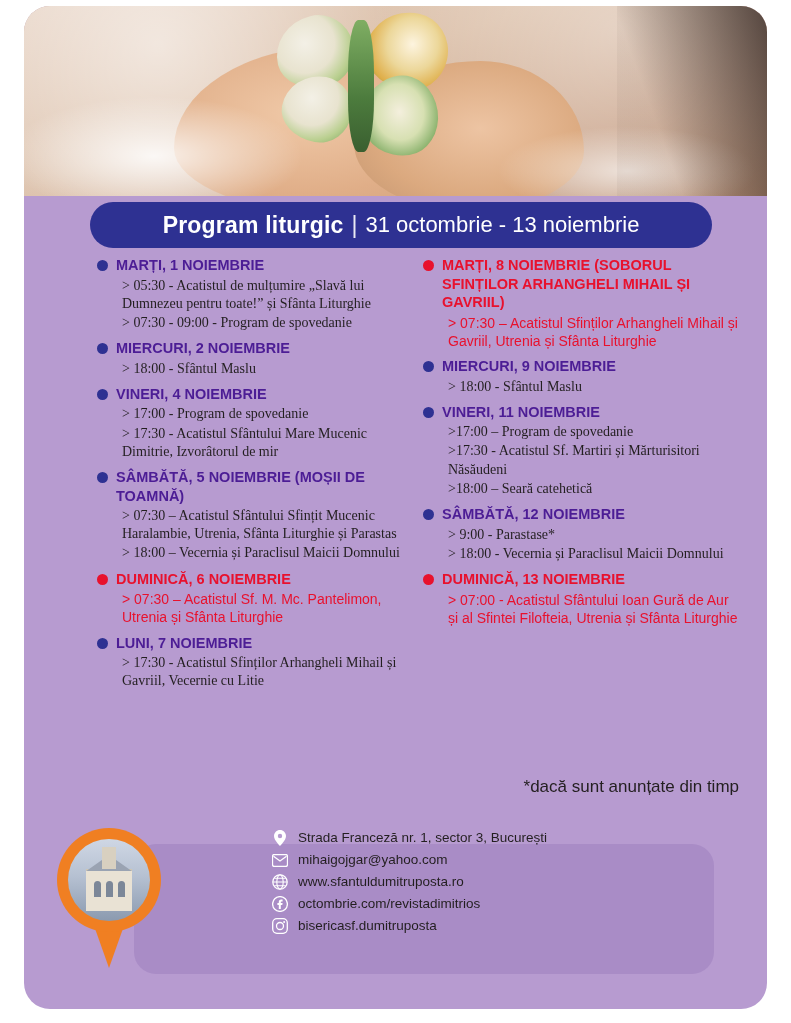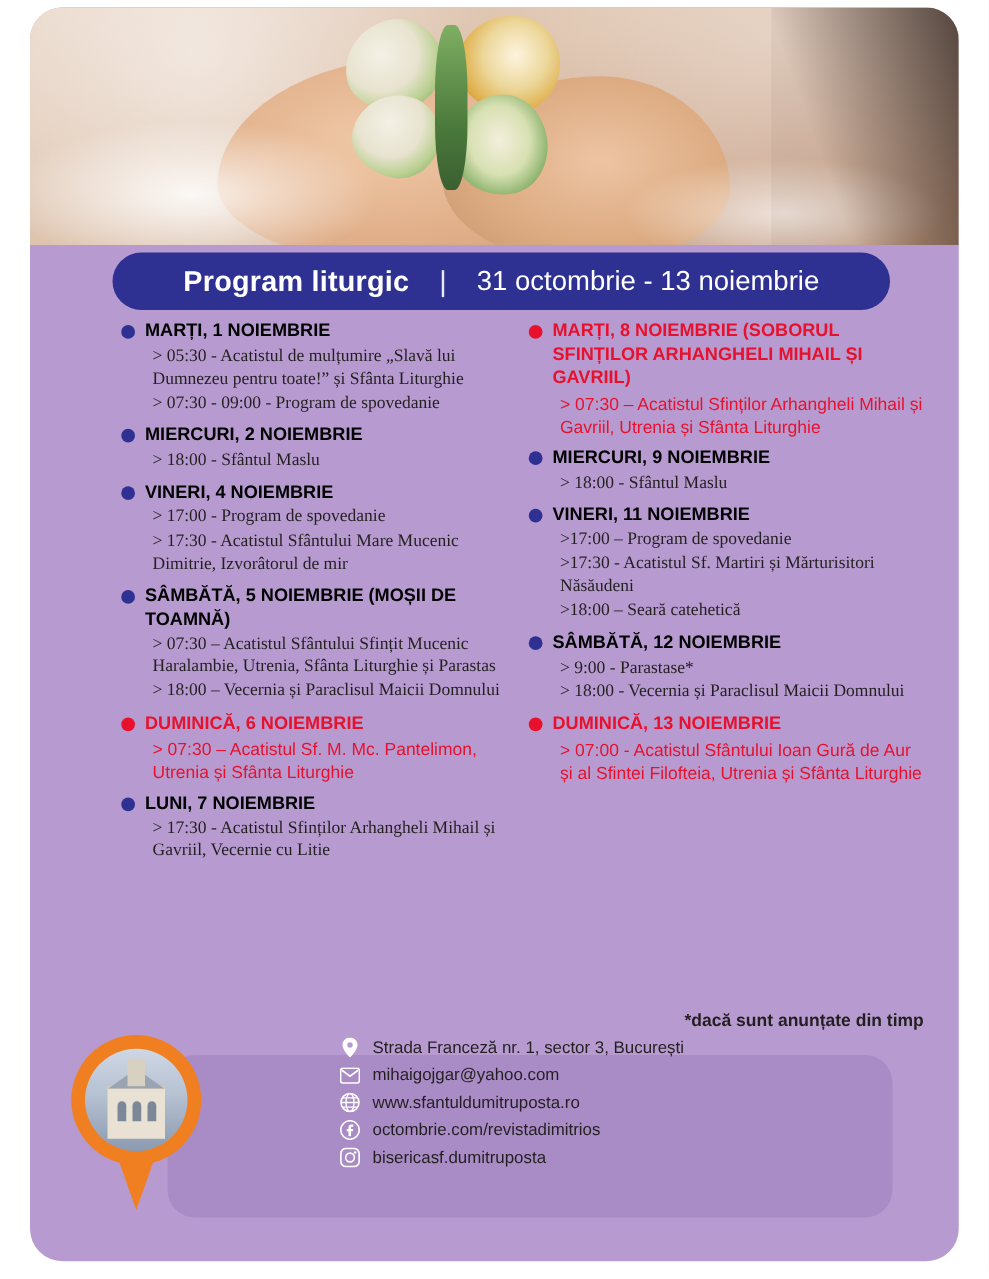--- a/index.html
+++ b/index.html
@@ -95,21 +95,21 @@
   
   .title-bar {
     position: absolute;
     left: 66px; top: 196px;
     width: 622px; height: 46px;
     background: #2e3192;
     border-radius: 23px;
     display: flex;
     align-items: center;
     justify-content: center;
-    gap: 16px;
+    gap: 0px;
     color: #ffffff;
   }
   .title-main {
     font-size: 23px;
     font-weight: bold;
     letter-spacing: 0.2px;
   }
   .title-sep {
     font-size: 23px;
     font-weight: 300;
@@ -148,38 +148,38 @@
   }
   .b-blue { background: #2e3192; }
   .b-red  { background: #e8112d; }
 
   .day {
     font-size: 14.5px;
     font-weight: bold;
     line-height: 1.28;
     margin-bottom: 2px;
   }
-  .d-blue { color: #000000; }
+  .d-blue { color: #4c1d95; }
   .d-red  { color: #e8112d; }
 
   .item {
     font-size: 14px;
     line-height: 1.30;
     margin-bottom: 1px;
     padding-left: 6px;
   }
   .i-dark { color: #231f20; font-family: Liberation Serif, serif; }
   .i-red  { color: #e8112d; }
 
   .note {
     position: absolute;
     right: 28px;
-    top: 552px;
-    font-size: 14px;
-    font-weight: bold;
+    top: 521px;
+    font-size: 17px;
+    font-weight: normal;
     color: #231f20;
   }
 
   
   .footer {
     position: absolute;
     left: 110px; top: 838px;
     width: 580px; height: 130px;
     background: #a98cc6;
     border-radius: 22px;

